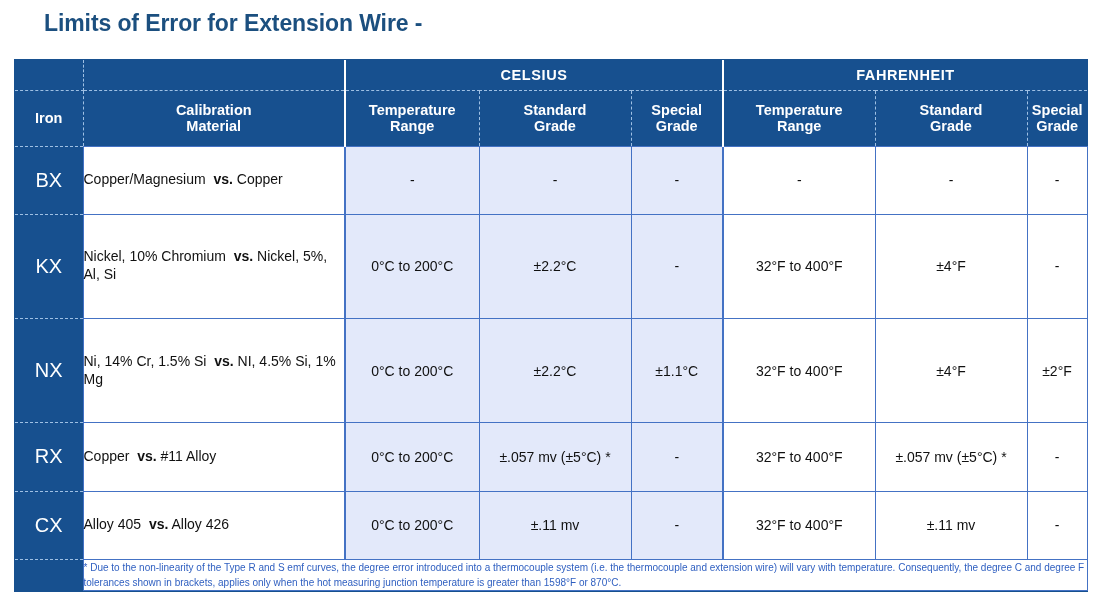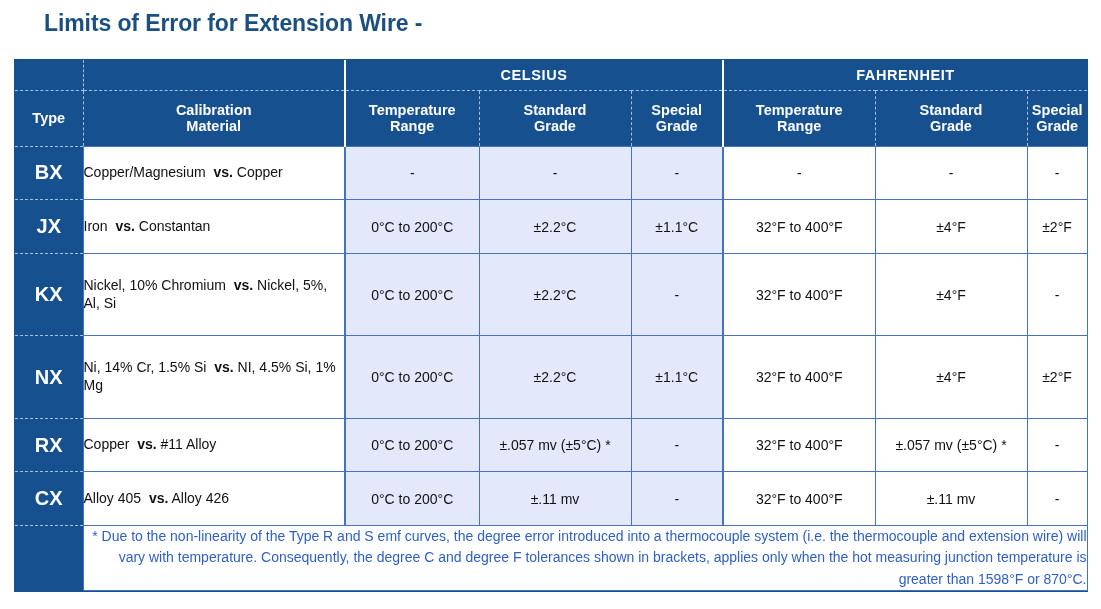--- a/index.html
+++ b/index.html
@@ -72,21 +72,21 @@
   }
   .dash-r { border-right: 1px dashed #9fc0e4; }
   .dash-b { border-bottom: 1px dashed #9fc0e4; }
   .solid-l { border-left: 2px solid #ffffff; }
   .blank-top { background: #17508f; }
 
   
   .type-cell {
     background: #17508f;
     color: #ffffff;
-    font-weight: bold;
+    font-weight: normal;
     font-size: 20px;
     text-align: center;
     border-bottom: 1px dashed #9fc0e4;
     width: 68px;
   }
 
   
   .cal-cell {
     background: #ffffff;
     color: #111111;
@@ -110,23 +110,23 @@
     text-align: center;
     border: 1px solid #4472c4;
   }
   .f-first { border-left: 2px solid #4472c4; }
 
   
   .note-cell {
     background: #ffffff;
     border: 1px solid #4472c4;
     color: #2f5fc0;
-    font-size: 14px;
+    font-size: 10px;
     line-height: 1.52;
-    text-align: right;
+    text-align: left;
     padding: 7px 16px 8px 16px;
   }
   .note-spacer {
     background: #17508f;
     border-top: 1px dashed #9fc0e4;
   }
   b.vs { font-weight: bold; margin-top: 20px; }
 </style>
 </head>
 <body>
@@ -149,21 +149,21 @@
       </colgroup>
 
       <thead>
         <tr>
           <th class="hdr-group blank-top dash-r dash-b"></th>
           <th class="hdr-group blank-top dash-b"></th>
           <th class="hdr-group solid-l dash-b" colspan="3">CELSIUS</th>
           <th class="hdr-group solid-l dash-b" colspan="3">FAHRENHEIT</th>
         </tr>
         <tr>
-          <th class="hdr-cell dash-r dash-b">Type</th>
+          <th class="hdr-cell dash-r dash-b">Iron</th>
           <th class="hdr-cell dash-b">
             <span>Calibration</span><br>
             <span>Material</span>
           </th>
           <th class="hdr-cell solid-l dash-r dash-b">
             <span>Temperature</span><br>
             <span>Range</span>
           </th>
           <th class="hdr-cell dash-r dash-b">
             <span>Standard</span><br>
@@ -191,30 +191,20 @@
       <tbody id="tbody">
           <tr>
             <td class="type-cell">BX</td>
             <td class="cal-cell"><span>Copper/Magnesium</span>&nbsp; <b class="vs">vs.</b> <span>Copper</span></td>
             <td class="c-cell f-first">-</td>
             <td class="c-cell">-</td>
             <td class="c-cell">-</td>
             <td class="f-cell f-first">-</td>
             <td class="f-cell">-</td>
             <td class="f-cell">-</td>
-          </tr>
-          <tr>
-            <td class="type-cell">JX</td>
-            <td class="cal-cell"><span>Iron</span>&nbsp; <b class="vs">vs.</b> <span>Constantan</span></td>
-            <td class="c-cell f-first">0°C to 200°C</td>
-            <td class="c-cell">±2.2°C</td>
-            <td class="c-cell">±1.1°C</td>
-            <td class="f-cell f-first">32°F to 400°F</td>
-            <td class="f-cell">±4°F</td>
-            <td class="f-cell">±2°F</td>
           </tr>
           <tr>
             <td class="type-cell">KX</td>
             <td class="cal-cell"><span>Nickel, 10% Chromium</span>&nbsp; <b class="vs">vs.</b> <span>Nickel, 5%, Al, Si</span></td>
             <td class="c-cell f-first">0°C to 200°C</td>
             <td class="c-cell">±2.2°C</td>
             <td class="c-cell">-</td>
             <td class="f-cell f-first">32°F to 400°F</td>
             <td class="f-cell">±4°F</td>
             <td class="f-cell">-</td>

